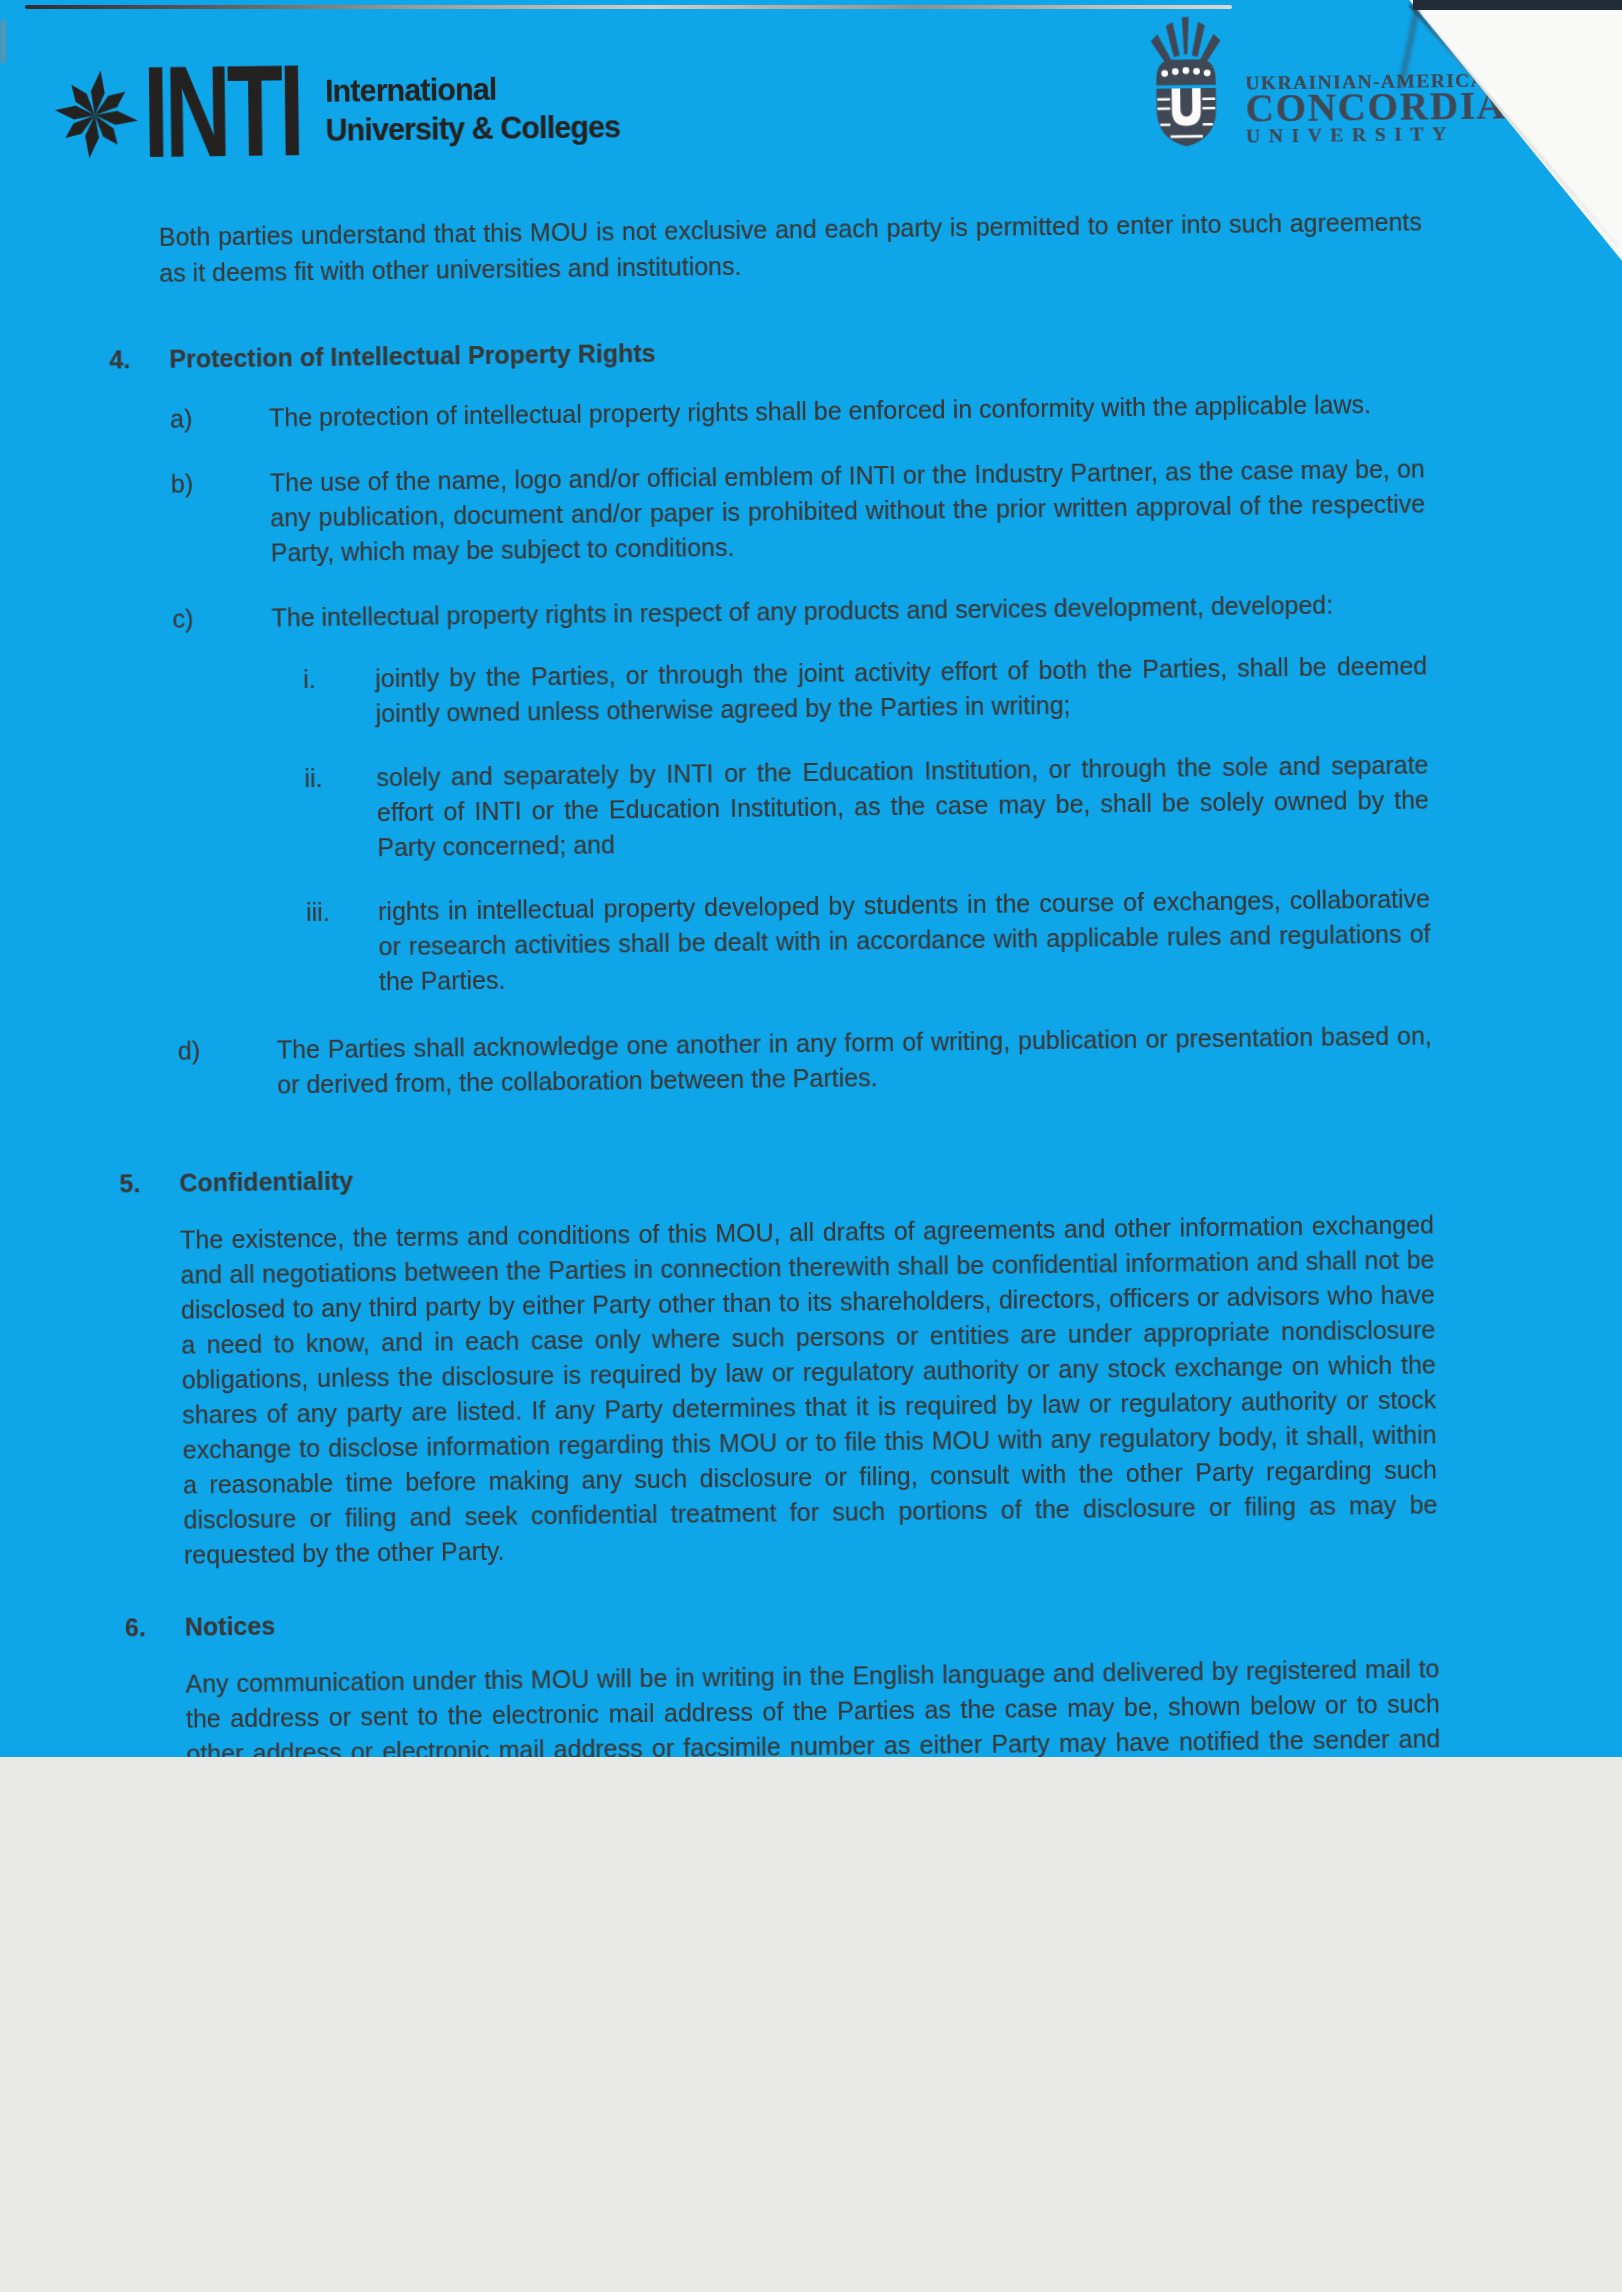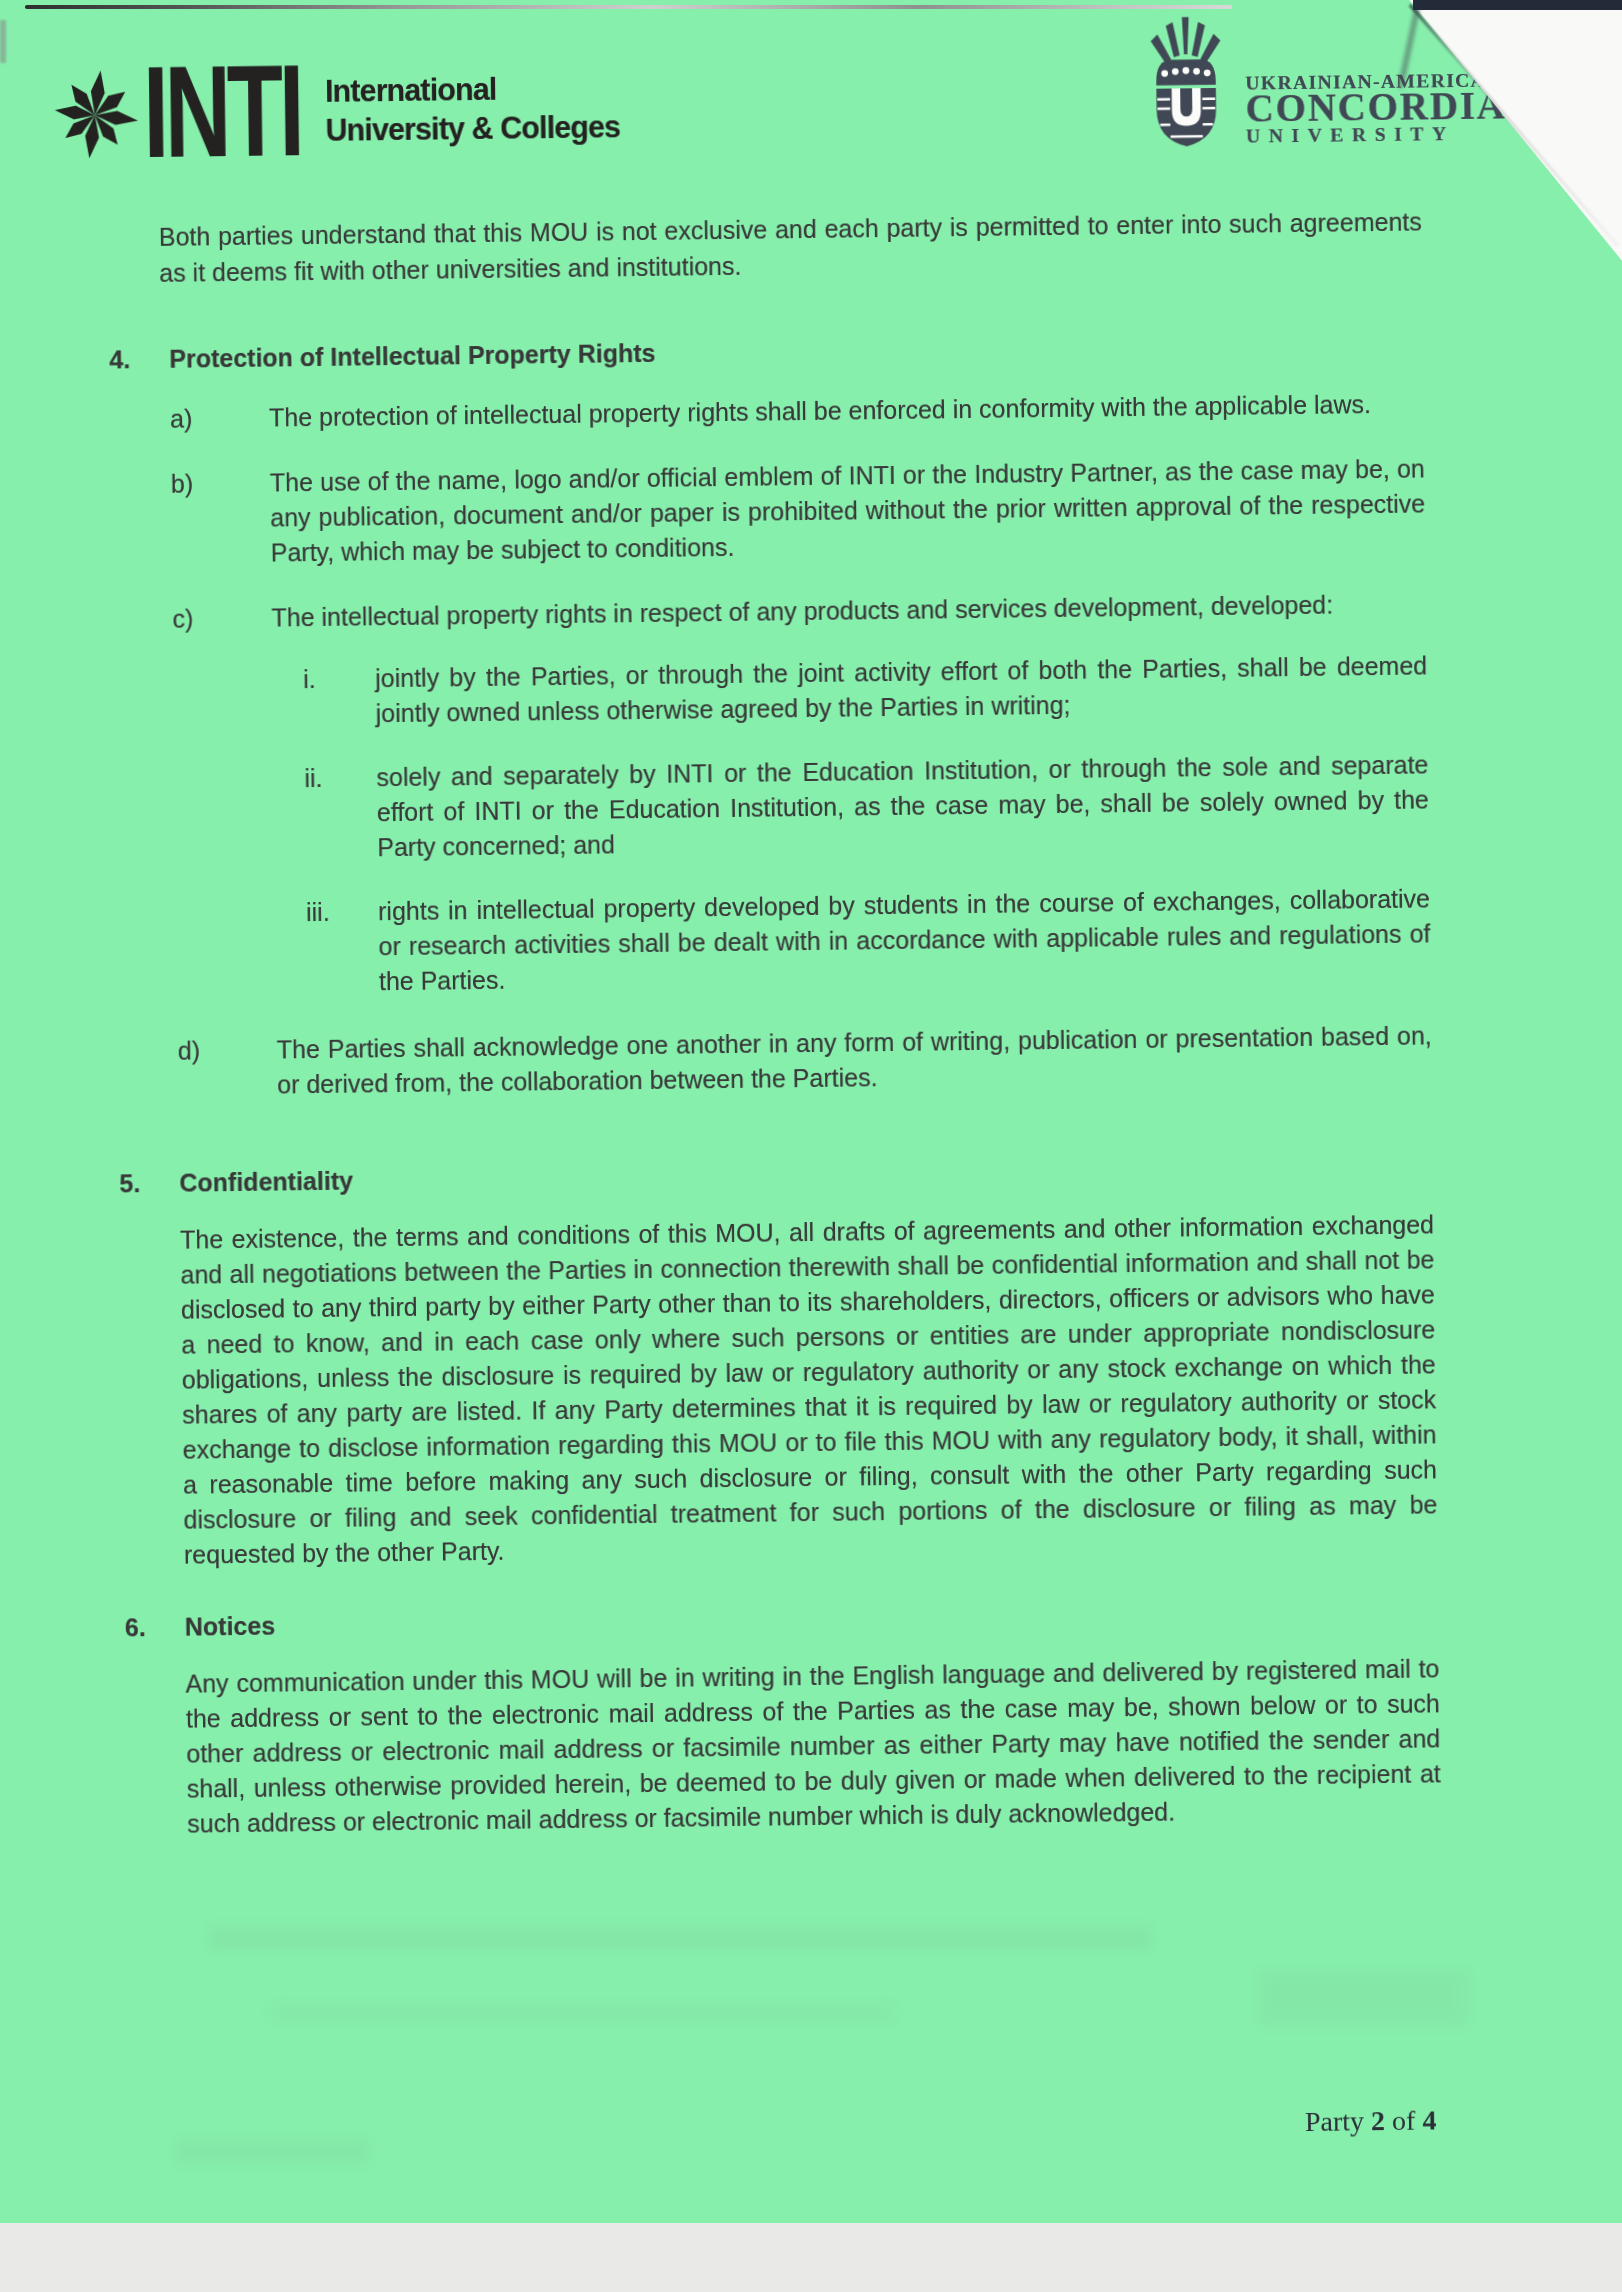--- a/index.html
+++ b/index.html
@@ -2,22 +2,22 @@
 <html style="font-size:14.3px"><head>
 <meta charset="utf-8">
 <style>
   html,body{margin:0;padding:0;}
   body{
     width:1623px;height:2293px;
     font-family:"Liberation Sans", sans-serif;
     background:#e9e9e7;
   }
   .page{
-    position:relative;width:1623px;height:2223px;
-    background:#86efac;overflow:hidden;
+    position:relative;width:1623px;height:1757px;
+    background:#0ea5e9;overflow:hidden;
   }
   
   .scan-topline{
     position:absolute;left:25px;top:4.5px;width:1207px;height:4.5px;z-index:4;
     background:linear-gradient(90deg,#2e2e2e,#565656 14%,#9a9a98 32%,#cfcfcd 52%,#8f8f8d 74%,#c2c2c0 90%,#d8d8d6);
     border-radius:1.8px;
   }
   .scan-edge-mark{
     position:absolute;left:0;top:19.7px;width:6.3px;height:43px;background:#8a8a88;opacity:.55;z-index:4;
     filter:blur(0.9px);

